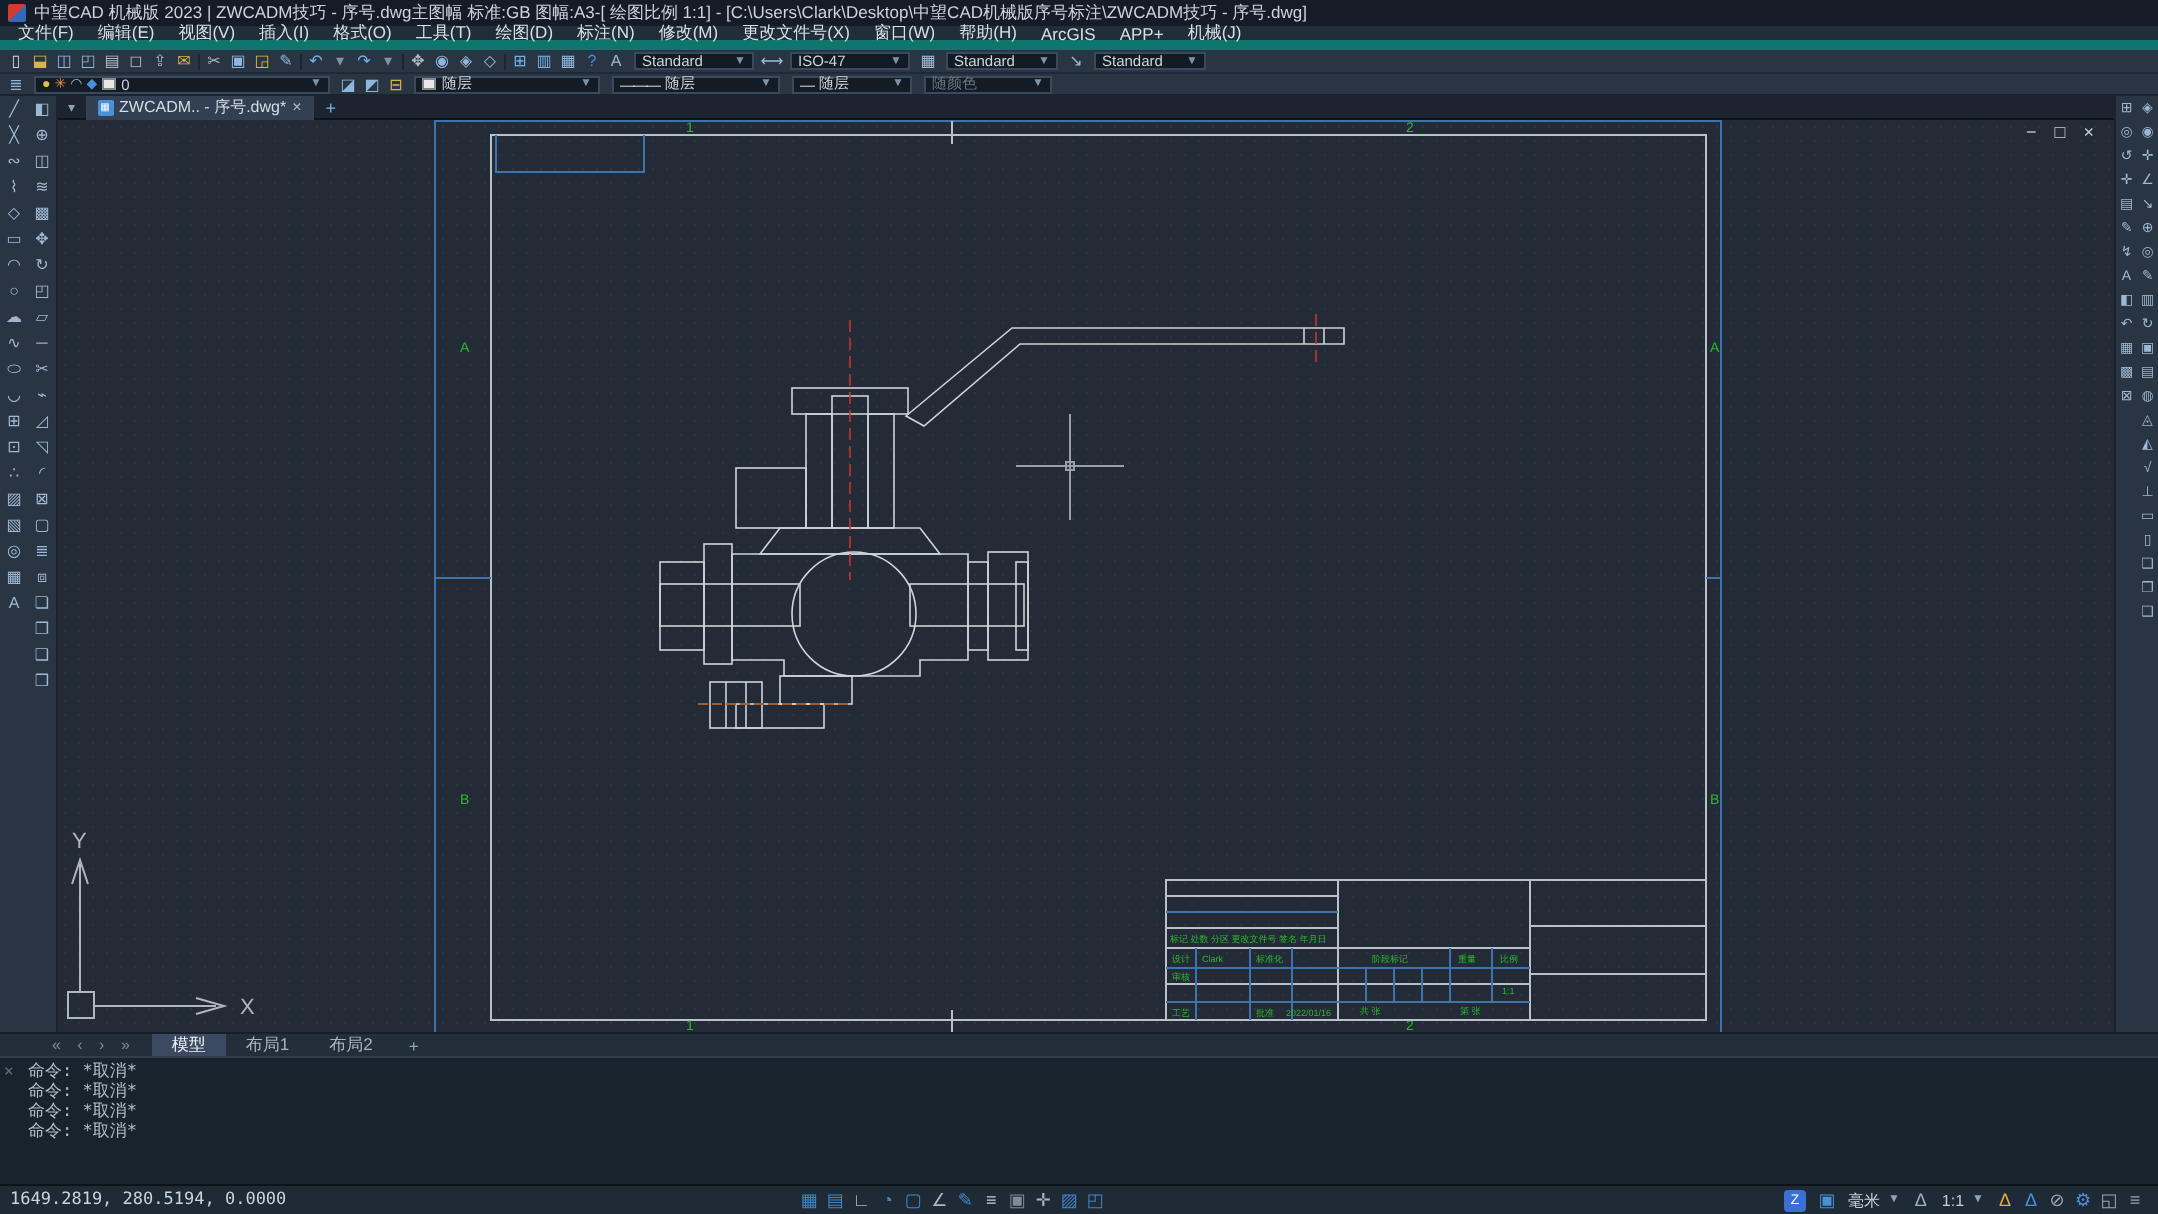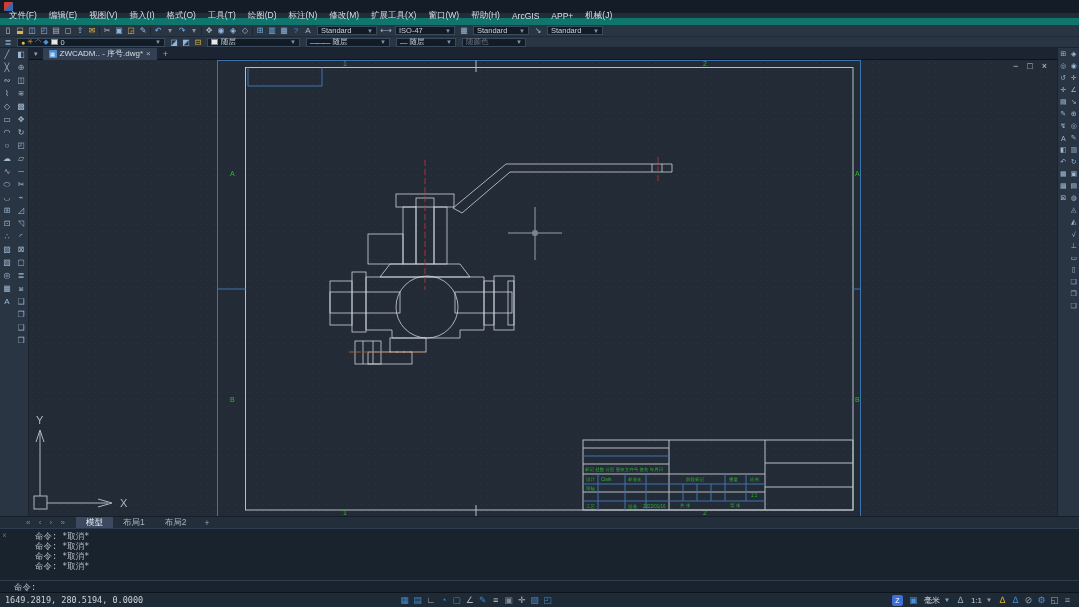--- a/index.html
+++ b/index.html
@@ -9,21 +9,21 @@
 
   .row { position:absolute; left:0; right:0; }
 
   
   .titlebar { top:0; height:13px; background:#141c27; display:flex; align-items:center;
               gap:4px; padding:0 4px; font-size:8.5px; color:#ccd3dc; white-space:nowrap; overflow:hidden; }
   .logo { width:9px; height:9px; flex:0 0 9px; border-radius:1px;
           background:linear-gradient(135deg,#d23b2f 49%,#3468b8 51%); }
 
   
-  .menubar { top:13px; height:12px; background:#222d3a; border-bottom:7px solid #0f766e;
+  .menubar { top:13px; height:12px; background:#222d3a; border-bottom:5px solid #0f766e;
              display:flex; align-items:center; padding-left:3px; font-size:8.5px; color:#d9dfe6; }
   .menu-item { padding:0 6px; }
 
   
   .tb { display:flex; align-items:center; background:#2a3544; padding-left:2px; }
   .tb1 { top:25px; height:12px; border-bottom:1px solid #202a37; }
   .tb2 { top:37px; height:11px; border-bottom:1px solid #1a232e; }
   .tbicon { width:12px; height:11px; display:flex; align-items:center; justify-content:center;
             font-size:8px; color:#9db8d2; }
   .tbicon.sep { width:3px; }
@@ -84,21 +84,21 @@
                 font-size:8.5px; color:#a9b4c0; border-top:1px solid #161e29; padding-left:26px; }
   .ltab-arrows { color:#7e8c9a; font-size:8px; letter-spacing:3px; margin-right:8px; }
   .ltab { padding:0 10px; height:12px; display:flex; align-items:center; }
   .ltab.active { background:#3b4a61; color:#eaeff4; }
   .ltab-plus { color:#8fa4b8; padding:0 8px; }
 
   
   .command { top:528px; height:64px; background:#19232e; border-top:1px solid #2e3d4f;
              font-family:"DejaVu Sans Mono", monospace; font-size:8.5px; color:#b5bec8;
              padding:2px 0 0 14px; position:relative; }
-  .cmdline { height:10px; line-height:10px; white-space:pre;margin-left:21px; }
+  .cmdline { height:10px; line-height:10px; white-space:pre; }
   .cmdclose { position:absolute; left:2px; top:2px; color:#5f6b77; font-size:8px; }
   .cmdprompt { position:absolute; left:0; right:0; bottom:0; height:12px; line-height:12px;
                border-top:1px solid #2e3d4f; padding-left:14px; }
 
   
   .statusbar { top:592px; height:15px; background:#1f2a37; border-top:1px solid #0d131b;
                display:flex; align-items:center; padding:0 5px; font-size:8.5px; color:#c6cdd5; }
   .coords { font-family:"DejaVu Sans Mono", monospace; font-size:8.5px; color:#ccd3da; }
   .stgroup { display:flex; align-items:center; margin-left:255px; }
   .sticon { width:13px; text-align:center; font-size:9px; line-height:13px; }
@@ -108,34 +108,35 @@
   .stlabel { font-size:8px; color:#c6cdd5; }
   .stdrop { font-size:6px; color:#8fa4b8; }
 </style>
 </head>
 <body>
 
 <div class="app">
 
   <div class="row titlebar">
     <div class="logo"></div>
+    <span>中望CAD 机械版 2023 | ZWCADM技巧 - 序号.dwg主图幅 标准:GB 图幅:A3-[ 绘图比例 1:1] - [C:\Users\Clark\Desktop\中望CAD机械版序号标注\ZWCADM技巧 - 序号.dwg]</span>
   </div>
 
   <div class="row menubar">
 
   <span class="menu-item">文件(F)</span>
       <span class="menu-item">编辑(E)</span>
       <span class="menu-item">视图(V)</span>
       <span class="menu-item">插入(I)</span>
       <span class="menu-item">格式(O)</span>
       <span class="menu-item">工具(T)</span>
       <span class="menu-item">绘图(D)</span>
       <span class="menu-item">标注(N)</span>
       <span class="menu-item">修改(M)</span>
-      <span class="menu-item">扩展工具(X)</span>
+      <span class="menu-item">更改文件号(X)</span>
       <span class="menu-item">窗口(W)</span>
       <span class="menu-item">帮助(H)</span>
       <span class="menu-item">ArcGIS</span>
       <span class="menu-item">APP+</span>
       <span class="menu-item">机械(J)</span>
     </div>
 
   <div class="row tb tb1">
     <span style="display:flex;align-items:center">
 
@@ -491,21 +492,20 @@
 
   <div class="row command">
     <span class="cmdclose">×</span>
     <div>
 
     <div class="cmdline">命令: *取消*</div>
         <div class="cmdline">命令: *取消*</div>
         <div class="cmdline">命令: *取消*</div>
         <div class="cmdline">命令: *取消*</div>
       </div>
-    <div class="cmdprompt">命令:</div>
   </div>
 
   <div class="row statusbar">
     <span class="coords">1649.2819, 280.5194, 0.0000</span>
     <span class="stgroup">
 
     <span class="sticon" style="color: rgb(63, 135, 201);">▦</span>
         <span class="sticon" style="color: rgb(63, 135, 201);">▤</span>
         <span class="sticon" style="color: rgb(174, 182, 191);">∟</span>
         <span class="sticon" style="color: rgb(63, 135, 201);">◔</span>

